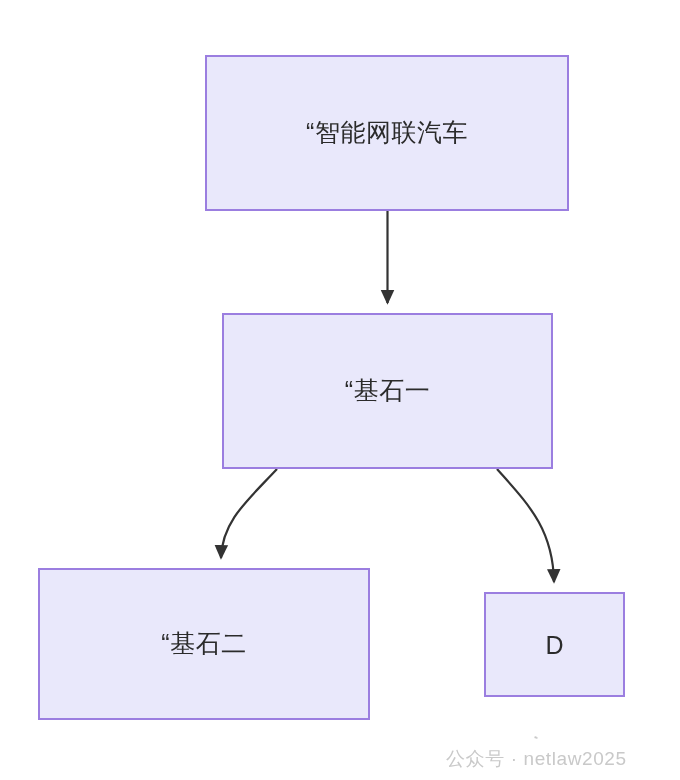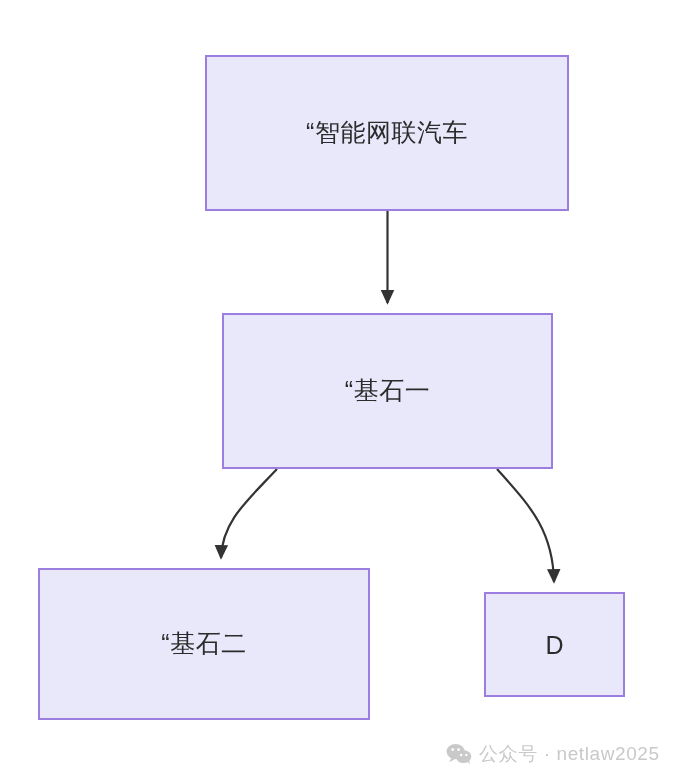--- a/index.html
+++ b/index.html
@@ -69,20 +69,21 @@
   #watermark {
     position: absolute;
     left: 446px;
     top: 736px;
     height: 36px;
     display: flex;
     align-items: center;
     gap: 7px;
     color: #c9c9c9;
     user-select: none;
+    flex-direction: column;
   }
   #watermark .wm-text {
     font-size: 19px;
     letter-spacing: 0.6px;
     white-space: pre;
     color: #c9c9c9;
   }
   #watermark .wm-logo {
     display: block;
     width: 26px;

